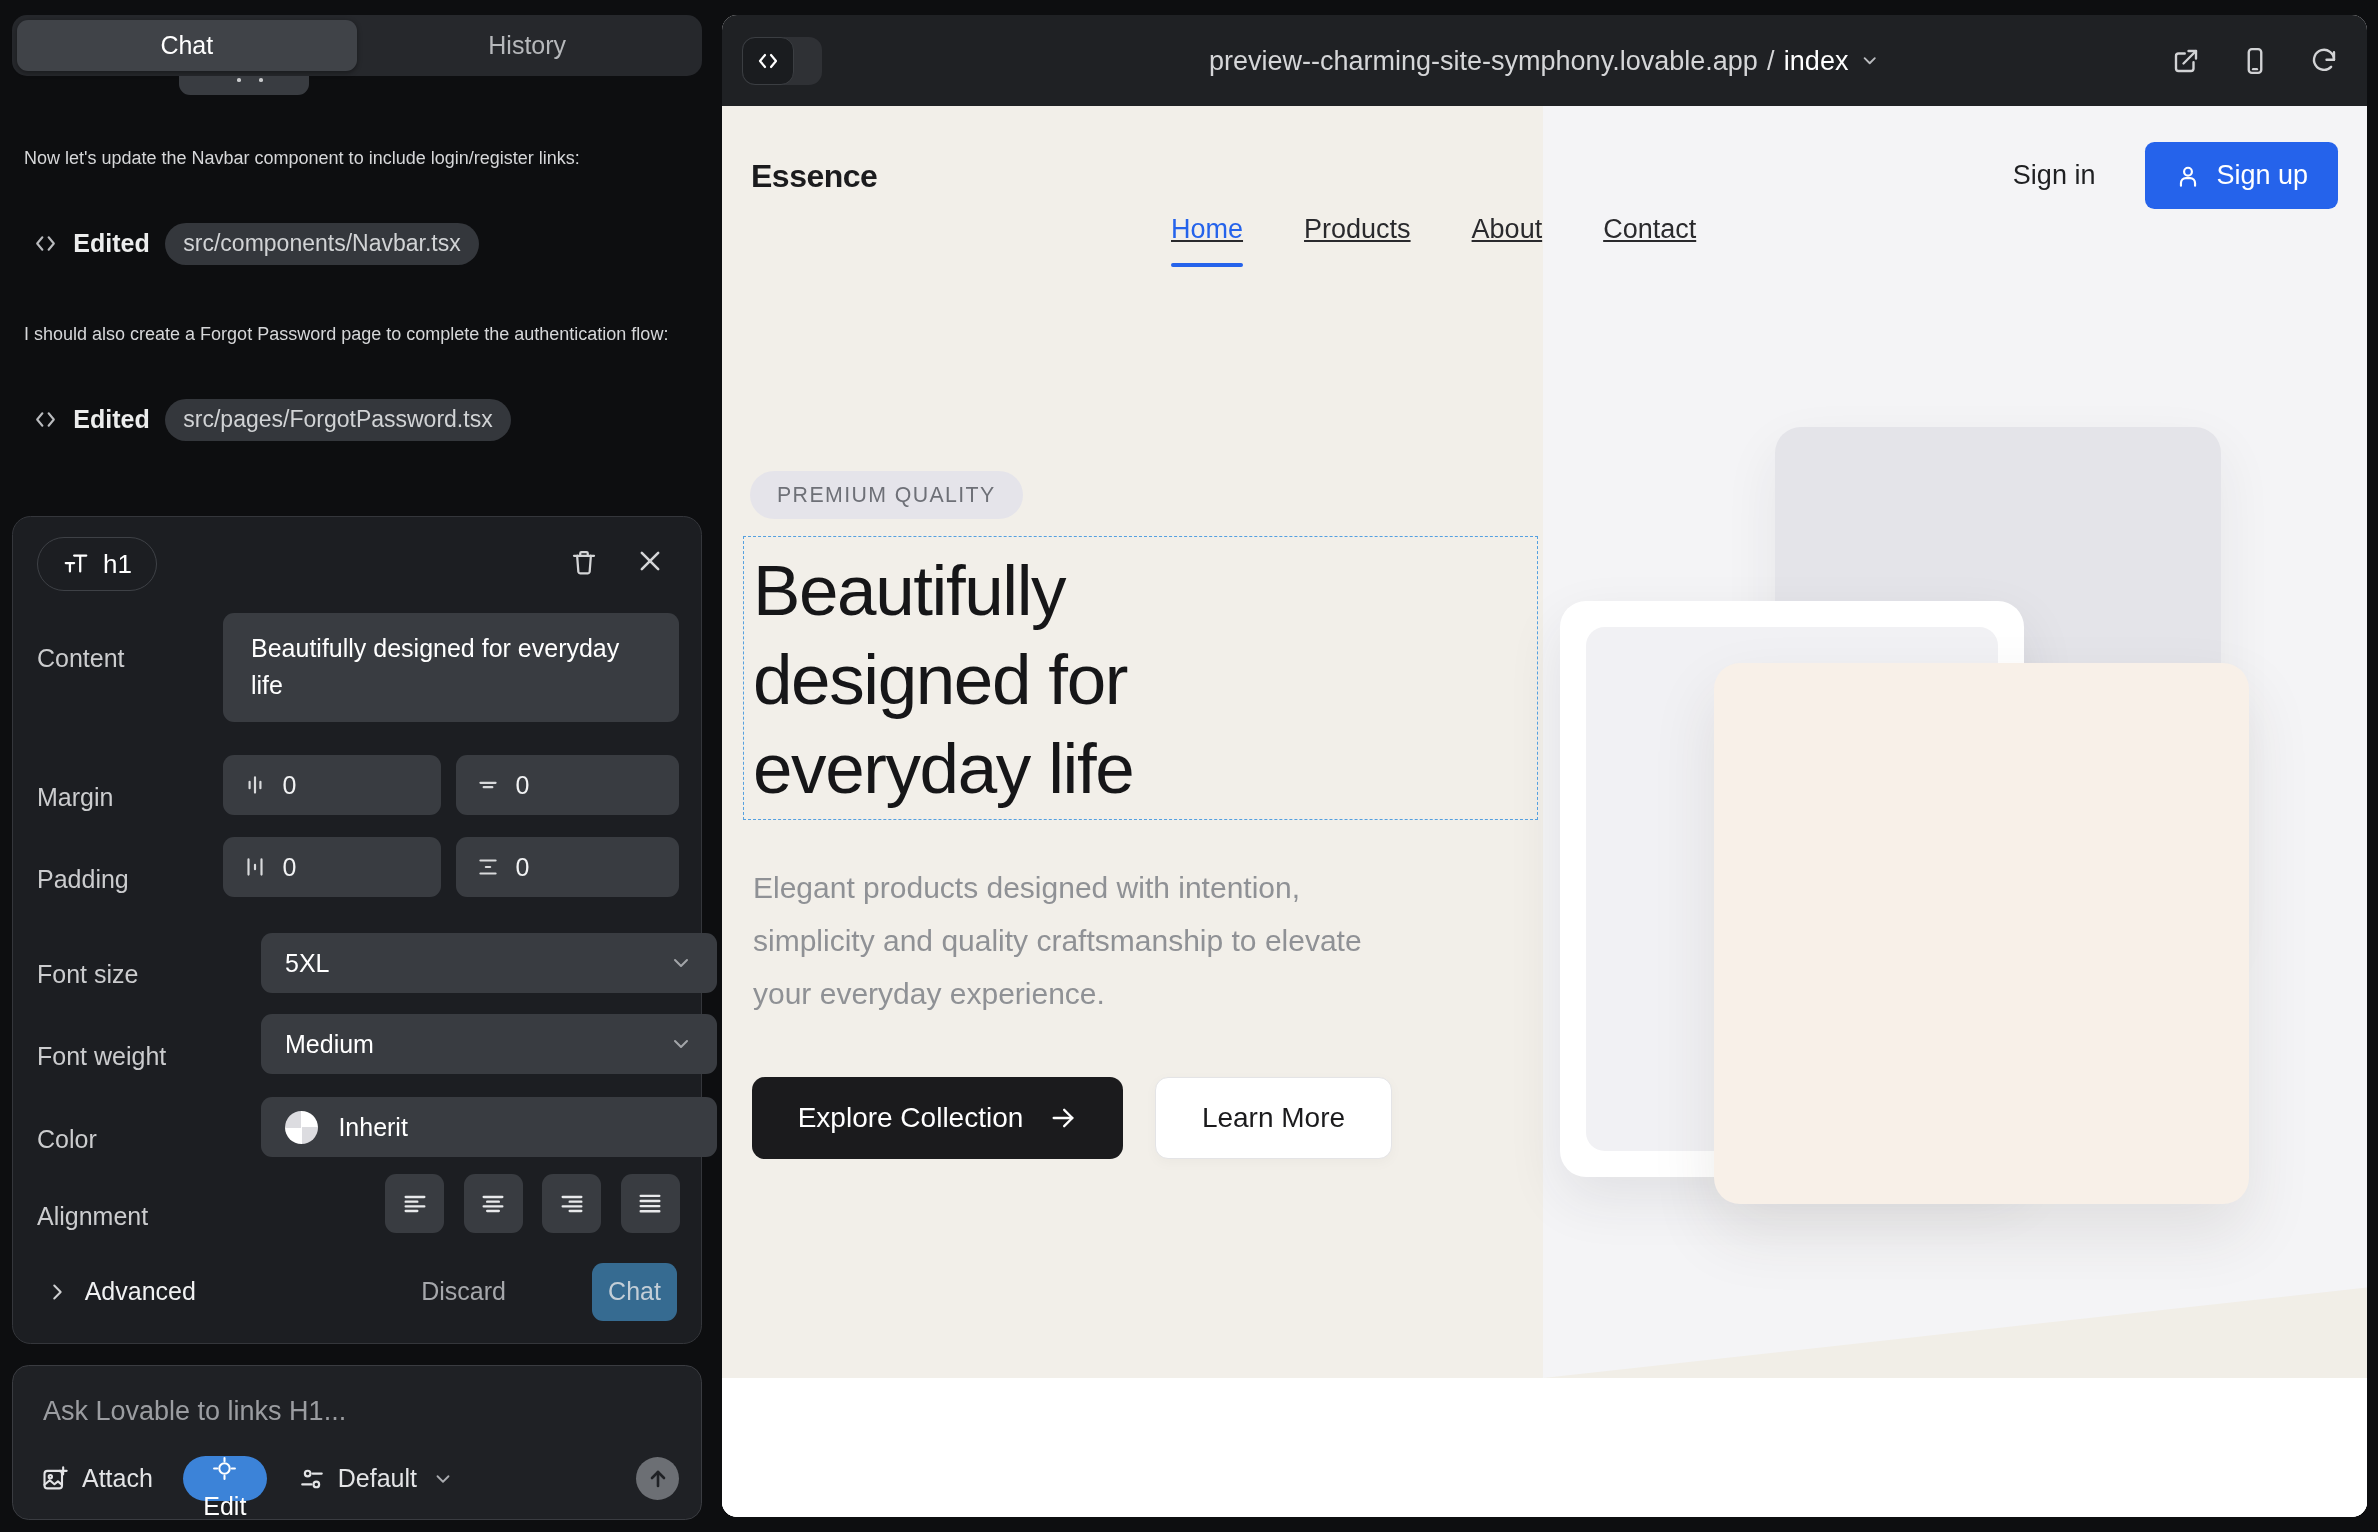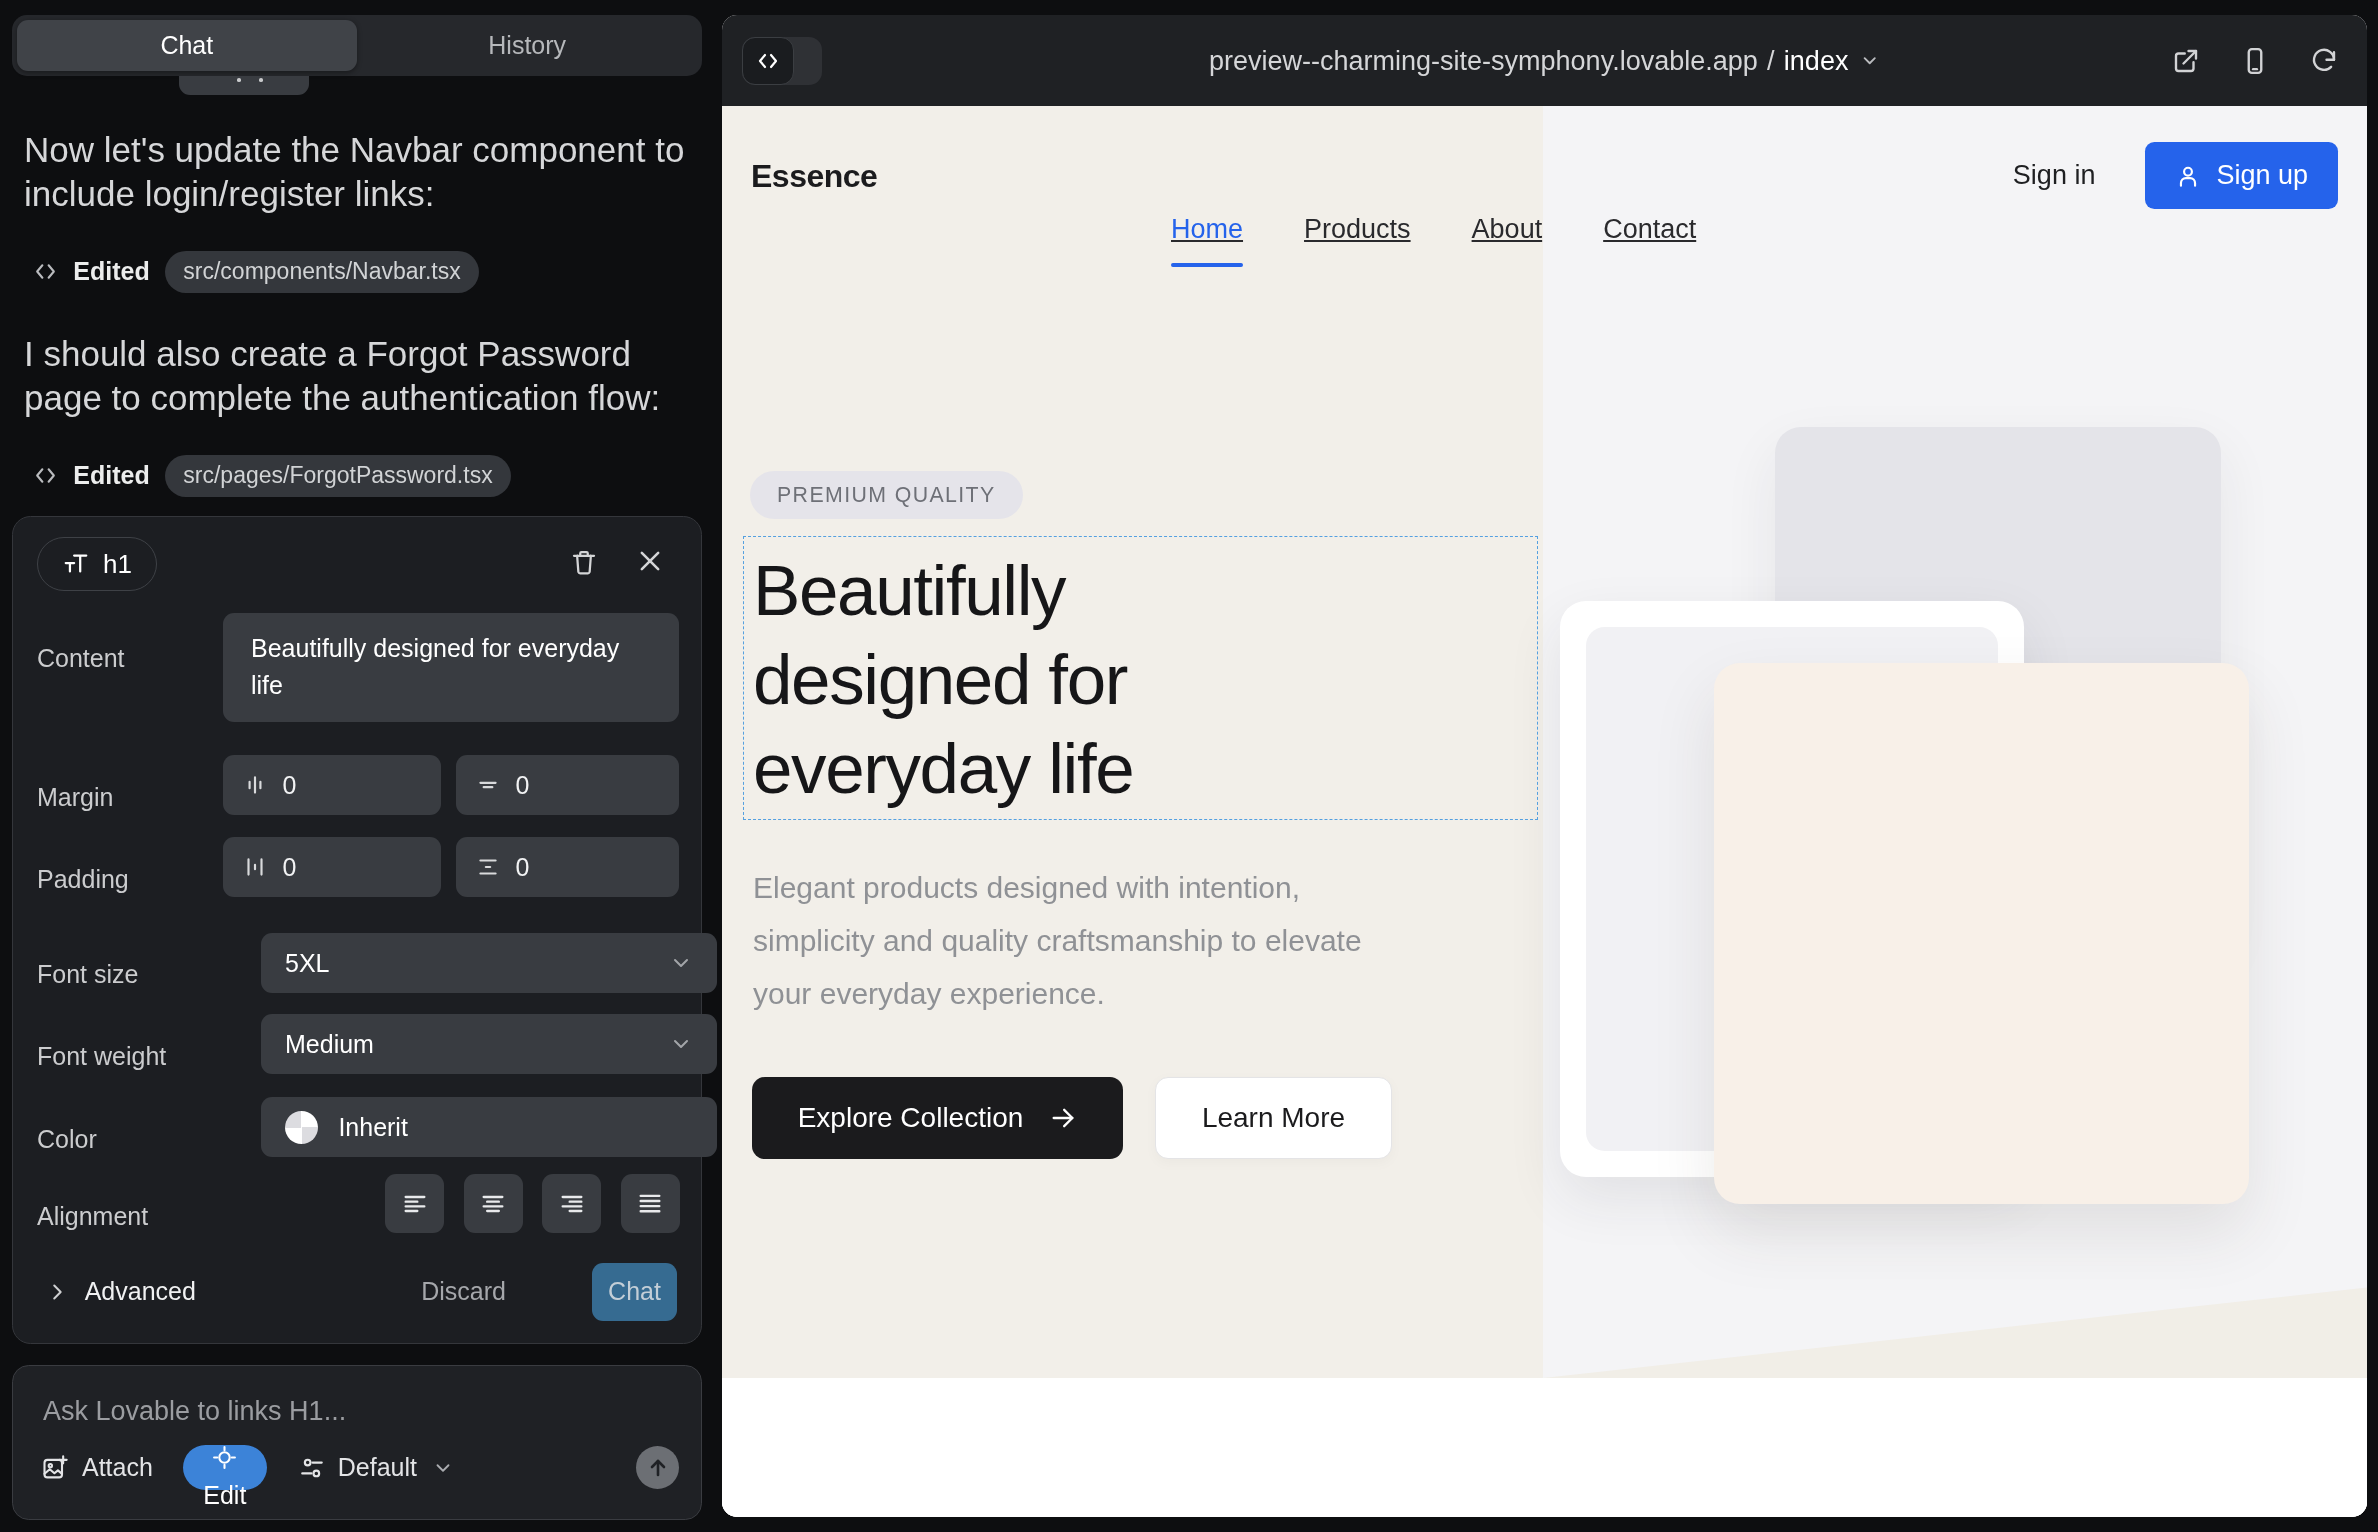--- a/index.html
+++ b/index.html
@@ -26,21 +26,21 @@
   .tab.active { background:#404348; color:#ffffff; font-weight:500; box-shadow:0 1.9px 5.6px rgba(0,0,0,.35); }
 
   .chip-fragment {
     position:absolute; left:179px; top:76px; width:130px; height:18.6px;
     background:#393c41; border-radius:0 0 11px 11px;
   }
   .chip-fragment i { position:absolute; top:1.9px; width:3.7px; height:3.7px; background:#c9cacc; border-radius:50%; }
   .chip-fragment i.d1 { left:58px; } .chip-fragment i.d2 { left:80px; }
 
   .messages { position:absolute; left:24px; top:128px; width:663px; color:#d6d7d9; }
-  .msg-text { font-size:35px; line-height:44px; }
+  .msg-text { font-size:18px; line-height:60px; }
   .edited-row { display:flex; align-items:center; gap:15px; margin:35px 0 39px 9.3px; }
   .edited-row .code-glyph { color:#b9bbbe; }
   .edited-label { font-size:25px; font-weight:700; color:#eceded; }
   .file-chip {
     background:#34373c; border-radius:927px; padding:7.4px 18.6px;
     font-size:23px; color:#d1d3d5; white-space:nowrap;
   }
 
   
   .editor-panel {
@@ -83,21 +83,21 @@
     background:var(--save-blue); border-radius:11px; display:flex; align-items:center; justify-content:center;
     font-size:25px; color:#c3ced7;
   }
 
   
   .composer {
     position:absolute; left:12px; top:1365px; width:690px; height:155px;
     background:#1f2125; border:1.9px solid #3a3c41; border-radius:16.7px;
   }
   .composer-input { position:absolute; left:30px; top:30px; font-size:27px; color:#9b9da1; }
-  .composer-toolbar { position:absolute; left:28px; right:22px; bottom:29px; display:flex; align-items:center; }
+  .composer-toolbar { position:absolute; left:28px; right:22px; bottom:18px; display:flex; align-items:center; }
   .tool { display:flex; align-items:center; gap:13px; color:#e3e4e6; font-size:25px; }
   .edit-pill {
     margin-left:30px; height:45px; padding:0 20.4px; border-radius:927px;
     background:var(--accent-blue); color:#fff; display:flex; align-items:center; gap:11px; font-size:25px;flex-direction:column;
   }
   .default-tool { margin-left:32px; }
   .default-tool .chev { color:#aaacb0; margin-left:1.9px; }
   .send-btn {
     margin-left:auto; width:43px; height:43px; border-radius:50%;
     background:#6c6f74; color:#1f2125; display:flex; align-items:center; justify-content:center;

